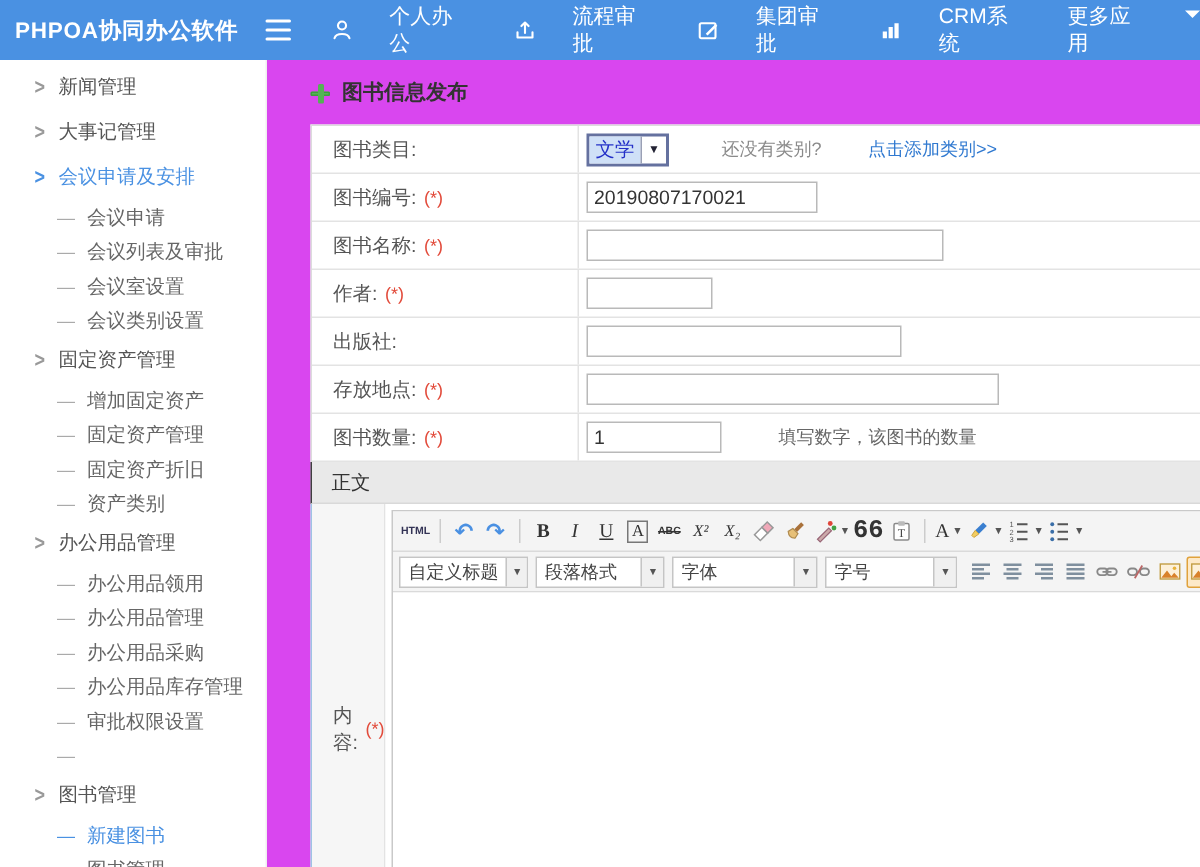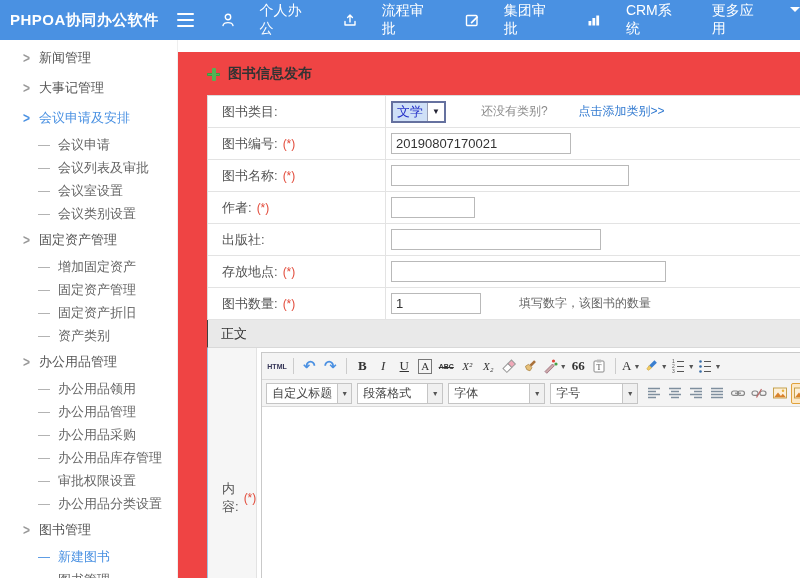--- a/index.html
+++ b/index.html
@@ -23,21 +23,21 @@
     border-right:1px solid #efefef; padding-top:3px; font-size:13px; overflow:hidden; }
   .side-item { height:30px; display:flex; align-items:center; padding-left:23px; color:#555; cursor:pointer; }
   .side-item .chev { color:#999; font-size:12px; margin-right:9px; font-weight:bold; transform:scaleY(1.2); }
   .side-sub { height:23px; display:flex; align-items:center; padding-left:38px; color:#666; cursor:pointer; }
   .side-sub .dash { color:#aaa; margin-right:8px; font-size:12px; }
   .active-blue, .active-blue .chev, .active-blue .dash { color:#4a91e2 !important; }
   .side-scroll { position:absolute; right:7px; top:78px; width:3px; height:460px;
     background:#d6d6d6; border-radius:2px; }
 
   
-  .main { position:absolute; left:178px; top:40px; right:0; bottom:0; background:#ef4444; overflow:hidden;margin-top:12px; }
+  .main { position:absolute; left:178px; top:40px; right:0; bottom:0; background:#d946ef; overflow:hidden; }
   .page-title { display:flex; align-items:center; gap:8px; margin:13px 0 12px 29px;
     font-size:14px; font-weight:bold; color:#333; }
   .plus-icon { position:relative; width:13px; height:13px; }
   .plus-icon::before { content:""; position:absolute; left:0; top:5px; width:13px; height:3.5px;
     background:#55b255; border-radius:1px; box-shadow:0 0 0 1px #3f9b3f inset; }
   .plus-icon::after { content:""; position:absolute; left:5px; top:0; width:3.5px; height:13px;
     background:#55b255; border-radius:1px; }
 
   .form-table { margin-left:29px; width:593px; border-top:1px solid #dcdcdc; border-left:1px solid #dcdcdc; background:#fff; }
   .form-row { display:flex; align-items:center; height:32px; border-bottom:1px solid #e3e3e3; }
@@ -77,21 +77,21 @@
   .tb-caret { font-size:7px; color:#555; margin-left:2px; }
   .tb-highlight { border:1px solid #e0a23c; background:#fde9c8; }
   .g-html { font-size:7px; font-weight:bold; color:#335; letter-spacing:0; }
   .g-blue { color:#4a90e2; font-size:15px; font-weight:bold; }
   .g-bold { font-family:"Liberation Serif","DejaVu Serif",serif; font-weight:bold; font-size:13px; }
   .g-italic { font-family:"Liberation Serif","DejaVu Serif",serif; font-style:italic; font-size:13px; }
   .g-underline { font-family:"Liberation Serif","DejaVu Serif",serif; text-decoration:underline; font-size:13px; }
   .g-boxed { font-family:"Liberation Serif","DejaVu Serif",serif; font-size:11px; border:1px solid #777; padding:0 2px; line-height:13px; }
   .g-strike { font-size:7px; font-weight:bold; text-decoration:line-through; }
   .g-script { font-family:"Liberation Serif","DejaVu Serif",serif; font-size:11px; font-style:italic; }
-  .g-quote { font-family:Liberation Serif, serif; font-weight:bold; font-size:13px; }
+  .g-quote { font-family:Liberation Mono, monospace; font-weight:bold; font-size:17px; }
   .g-fontcolor { font-family:"Liberation Serif","DejaVu Serif",serif; font-size:13px; }
 
   .combo { display:inline-flex; align-items:center; height:21px; border:1px solid #c5c5c5;
     background:#fff; margin-right:5px; font-size:12px; color:#444; cursor:pointer; }
   .combo .txt { padding:0 5px; flex:1; text-align:left; }
   .combo .car { width:15px; align-self:stretch; border-left:1px solid #c5c5c5; background:#f0f0f0;
     display:flex; align-items:center; justify-content:center; font-size:7px; color:#555; }
 </style>
 </head>
 <body>
@@ -216,21 +216,20 @@
     <div class="side-sub">
       <span class="dash">—</span>
       <span>办公用品库存管理</span>
     </div>
     <div class="side-sub">
       <span class="dash">—</span>
       <span>审批权限设置</span>
     </div>
     <div class="side-sub">
       <span class="dash">—</span>
-      <span>办公用品分类设置</span>
     </div>
     <div class="side-item">
       <span class="chev">&gt;</span>
       <span>图书管理</span>
     </div>
     <div class="side-sub active-blue">
       <span class="dash">—</span>
       <span>新建图书</span>
     </div>
     <div class="side-sub">
@@ -259,21 +258,21 @@
           <span class="note-gray">还没有类别?</span>
           <a class="note-link">点击添加类别&gt;&gt;</a>
         </div>
       </div>
       <div class="form-row">
         <div class="cell-label">
           <span>图书编号:</span>
           <span class="req">(*)</span>
         </div>
         <div class="cell-value">
-          <input class="txt-input" value="20190807170021" style="width: 180px;">
+          <input class="txt-input" value="20190807170021" style="width: 154px;">
         </div>
       </div>
       <div class="form-row">
         <div class="cell-label">
           <span>图书名称:</span>
           <span class="req">(*)</span>
         </div>
         <div class="cell-value">
           <input class="txt-input" style="width: 238px;">
         </div>

